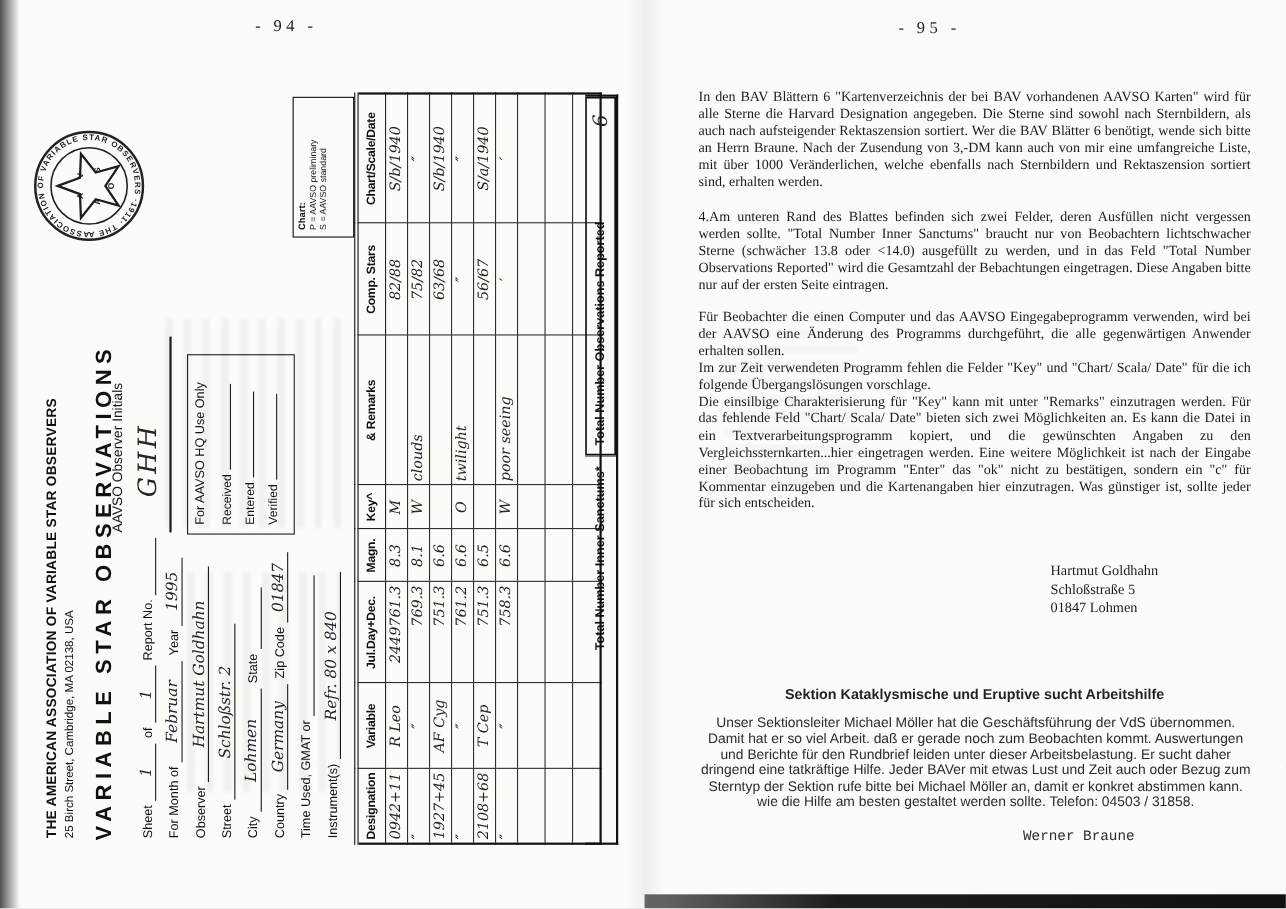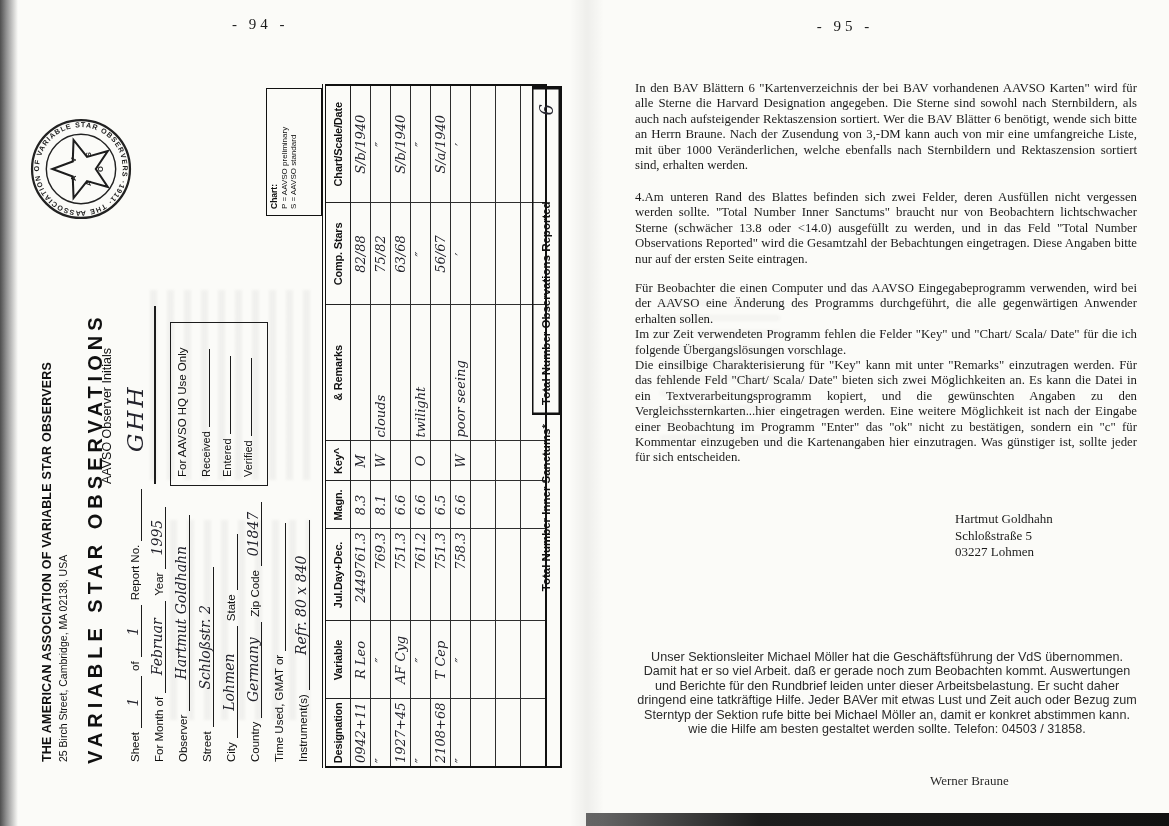--- a/index.html
+++ b/index.html
@@ -67,22 +67,22 @@
   
   .right-page{position:absolute;left:580px;top:0;width:569px;height:826px;
               font-family:"Liberation Serif",serif;color:#1b1b1b;}
   .serifp{position:absolute;left:55px;width:502px;font-size:12.8px;line-height:15.4px;text-align:justify;}
   .prelines{white-space:pre-line;}
   .addr{position:absolute;left:375px;top:511px;font-size:13px;line-height:16.5px;}
   .sec-head{position:absolute;left:55px;top:623px;width:502px;text-align:center;
             font-family:"Liberation Sans",sans-serif;font-size:13px;font-weight:bold;color:#242424;}
   .sec-para{position:absolute;left:55px;top:650px;width:504px;font-family:"Liberation Sans",sans-serif;
             font-size:12.6px;line-height:14.4px;color:#2b2b2b;text-align:center;}
-  .sig{position:absolute;left:350px;top:753px;font-family:Liberation Serif, serif;
-       font-size:13px;color:#2b2b2b;margin-top:20px;}
+  .sig{position:absolute;left:350px;top:753px;font-family:Liberation Mono, monospace;
+       font-size:13px;color:#2b2b2b;}
 </style>
 </head>
 <body>
 
 <div id="canvas">
 
   <div class="edge-left"></div>
   <div class="edge-bottom"></div>
   <div class="corner-tr"></div>
   <div class="gutter"></div>
@@ -318,20 +318,21 @@
 
     <div class="serifp" style="top:81px;">In den BAV Blättern 6 "Kartenverzeichnis der bei BAV vorhandenen AAVSO Karten" wird für alle Sterne die Harvard Designation angegeben. Die Sterne sind sowohl nach Sternbildern, als auch nach aufsteigender Rektaszension sortiert. Wer die BAV Blätter 6 benötigt, wende sich bitte an Herrn Braune. Nach der Zusendung von 3,-DM kann auch von mir eine umfangreiche Liste, mit über 1000 Veränderlichen, welche ebenfalls nach Sternbildern und Rektaszension sortiert sind, erhalten werden.</div>
     <div class="serifp" style="top:190px;">4.Am unteren Rand des Blattes befinden sich zwei Felder, deren Ausfüllen nicht vergessen werden sollte. "Total Number Inner Sanctums" braucht nur von Beobachtern lichtschwacher Sterne (schwächer 13.8 oder &lt;14.0) ausgefüllt zu werden, und in das Feld "Total Number Observations Reported" wird die Gesamtzahl der Bebachtungen eingetragen. Diese Angaben  bitte nur auf der ersten Seite eintragen.</div>
     <div class="serifp prelines" style="top:281px;">Für Beobachter die einen Computer und das AAVSO Eingegabeprogramm verwenden, wird bei der AAVSO eine Änderung des Programms durchgeführt, die alle gegenwärtigen Anwender erhalten sollen.
 Im zur Zeit verwendeten Programm fehlen die Felder "Key" und "Chart/ Scala/ Date" für die ich folgende Übergangslösungen vorschlage.
 Die einsilbige Charakterisierung für "Key" kann mit unter "Remarks" einzutragen werden. Für das fehlende Feld "Chart/ Scala/ Date" bieten sich zwei Möglichkeiten an. Es kann die Datei in ein Textverarbeitungsprogramm kopiert, und die gewünschten Angaben zu den Vergleichssternkarten...hier eingetragen werden. Eine weitere Möglichkeit ist nach der Eingabe einer Beobachtung im Programm "Enter" das "ok" nicht zu bestätigen, sondern ein "c" für Kommentar einzugeben und die Kartenangaben hier einzutragen. Was günstiger ist, sollte jeder für sich entscheiden.</div>
 
     <div class="addr">
         <div>Hartmut Goldhahn</div>
         <div>Schloßstraße  5</div>
-        <div>03227  Lohmen</div>
+        <div>01847  Lohmen</div>
       </div>
 
+    <div class="sec-head">Sektion Kataklysmische und Eruptive sucht Arbeitshilfe</div>
     <div class="sec-para">Unser Sektionsleiter Michael Möller hat die Geschäftsführung der VdS übernommen. Damit hat er so viel Arbeit. daß er gerade noch zum Beobachten kommt. Auswertungen und Berichte für den Rundbrief  leiden unter dieser Arbeitsbelastung. Er sucht daher dringend eine tatkräftige Hilfe. Jeder BAVer mit etwas Lust und Zeit auch  oder  Bezug zum Sterntyp der Sektion rufe bitte bei Michael Möller an, damit er konkret abstimmen kann. wie die Hilfe am besten gestaltet werden sollte. Telefon: 04503 / 31858.</div>
     <div class="sig">Werner Braune</div>
   </div>
 
 </div>
 
 </body></html>

